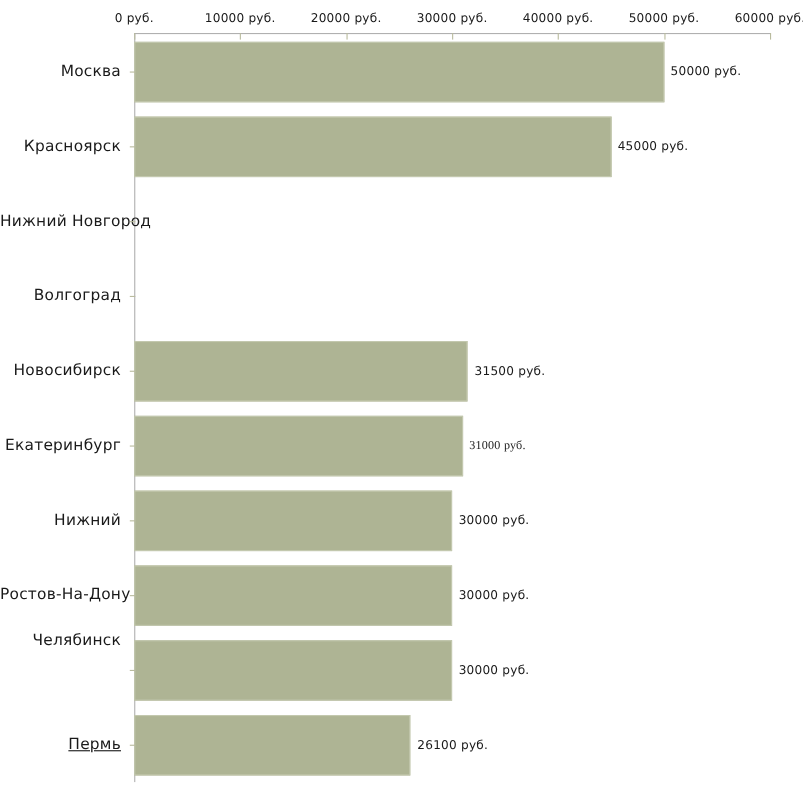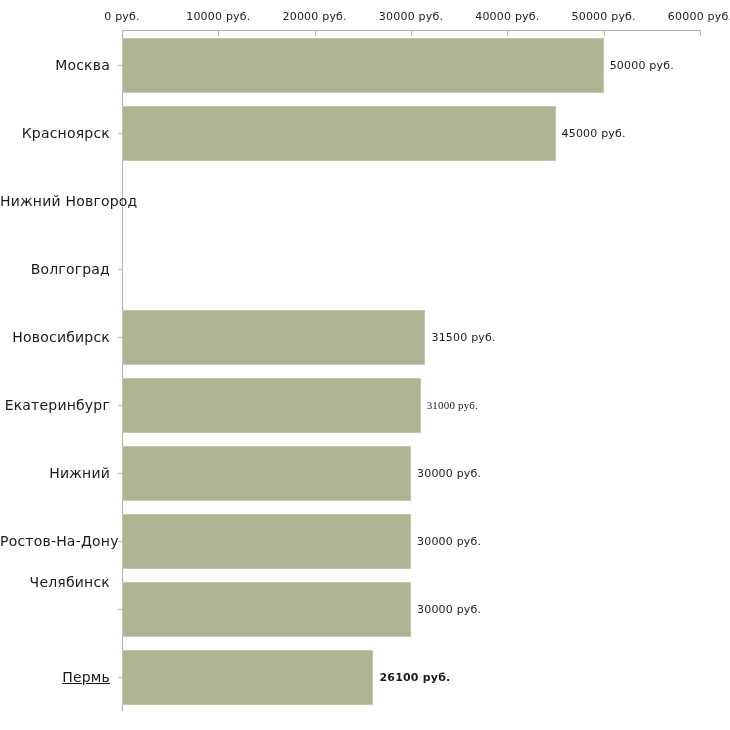--- a/index.html
+++ b/index.html
@@ -155,21 +155,21 @@
         <div class="bar-value" style="left: 295px;">30000 руб.</div>
       </div>
       <div class="bar-row" style="top: 482.5px; height: 55px;">
         <div class="bar" style="width: 289px; background: rgb(174, 180, 148); border-color: rgb(195, 200, 174);"></div>
         <div class="bar-value" style="left: 295px;">30000 руб.</div>
       </div>
       <div class="bar-row" style="top: 550.5px; height: 55px;">
         <div class="bar" style="width: 289px; background: rgb(174, 180, 148); border-color: rgb(195, 200, 174);"></div>
         <div class="bar-value" style="left: 295px;">30000 руб.</div>
       </div>
-      <div class="bar-row" style="top: 618.5px; height: 55px; font-weight: bold;">
+      <div class="bar-row" style="top: 618.5px; height: 55px;">
         <div class="bar" style="width: 251.43px; background: rgb(174, 180, 148); border-color: rgb(195, 200, 174);"></div>
         <div class="bar-value" style="left: 257.43px;">26100 руб.</div>
       </div>
     </div>
 
   <div id="cats">
       <div class="cat-wrap" style="top: 65px; padding-right: 8px; box-sizing: border-box;">Москва</div>
       <div class="ytick" style="top: 65px;"></div>
       <div class="cat-wrap" style="top: 133px; padding-right: 8px; box-sizing: border-box;">Красноярск</div>
       <div class="ytick" style="top: 133px;"></div>

